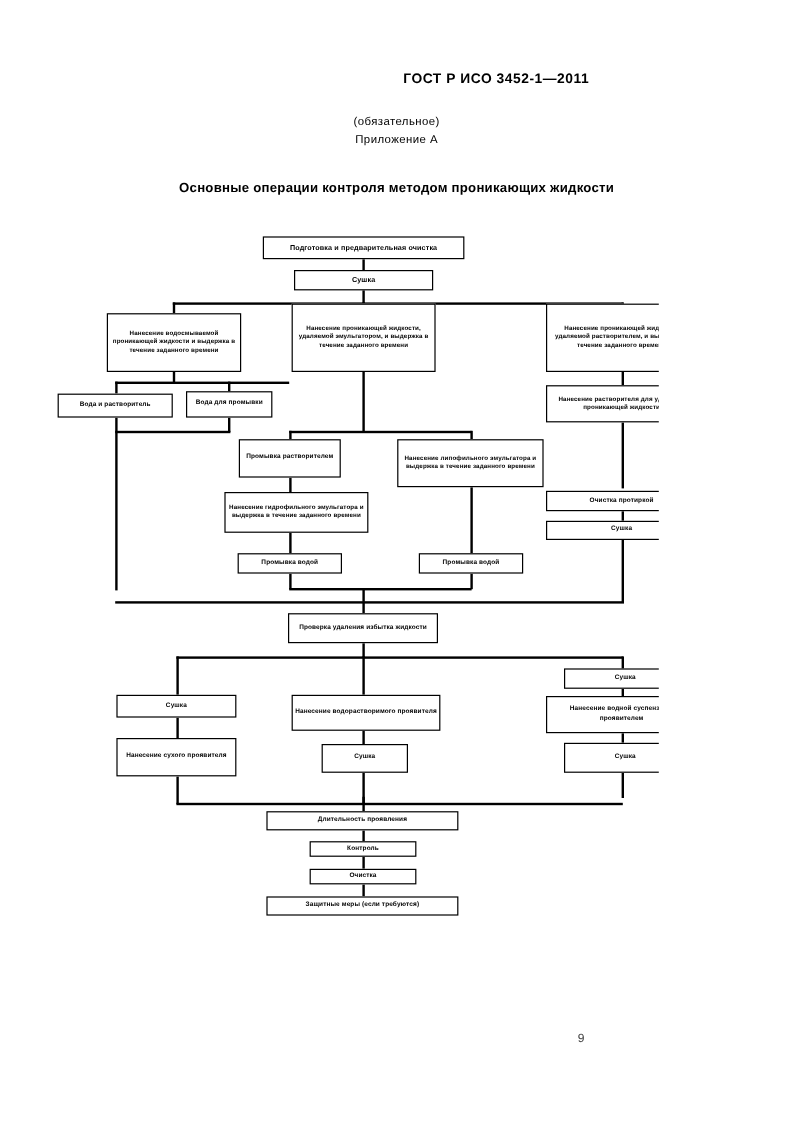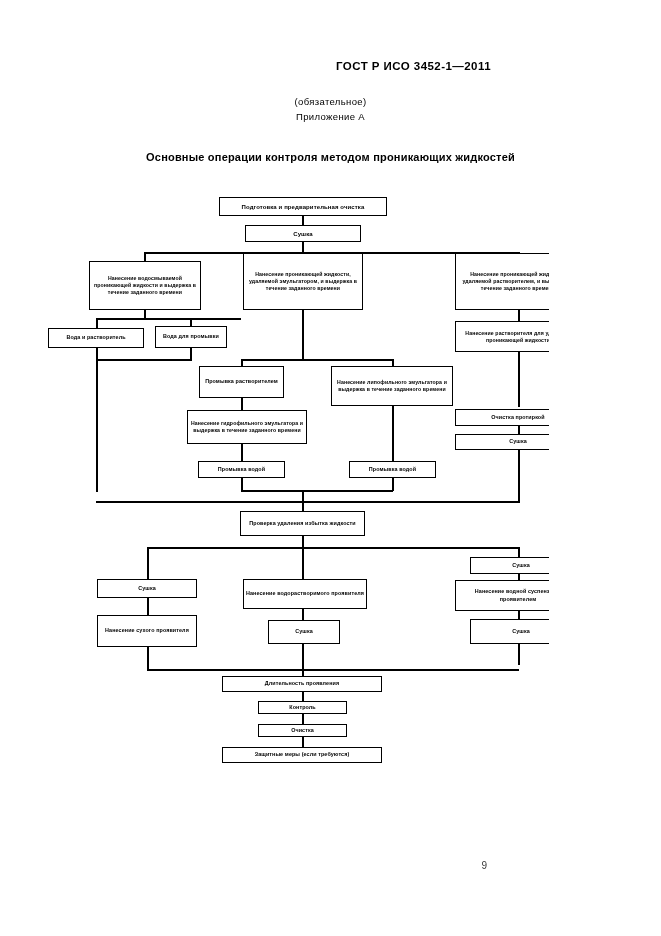--- a/index.html
+++ b/index.html
@@ -101,21 +101,21 @@
 
 <div id="page">
 
   <div class="std-number">ГОСТ Р ИСО 3452-1—2011</div>
 
   <div class="annex-block">
     <div>(обязательное)</div>
     <div>Приложение А</div>
   </div>
 
-  <div class="chart-title">Основные операции контроля методом проникающих жидкостей</div>
+  <div class="chart-title">Основные операции контроля методом проникающих жидкости</div>
 
   <div id="flow">
 
     <div class="ln v" style="left:302px; top:216px; height:10px;"></div>
 
     <div class="ln v" style="left:302px; top:241px; height:12px;"></div>
     <div class="ln h" style="left:144px; top:252px; width:375px;"></div>
     <div class="ln v" style="left:144px; top:252px; height:9px;"></div>
     <div class="ln v" style="left:302px; top:252px; height:9px;"></div>
     <div class="ln v" style="left:518px; top:252px; height:9px;"></div>

